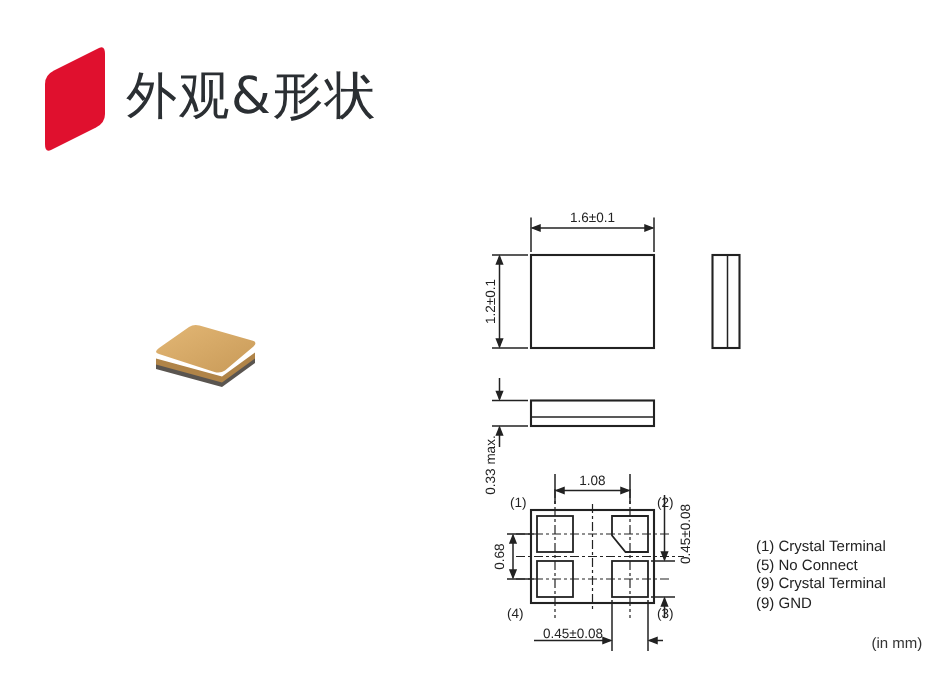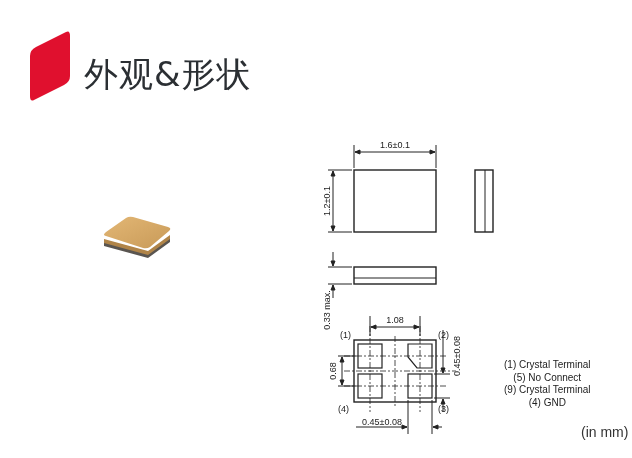--- a/index.html
+++ b/index.html
@@ -1,25 +1,25 @@
 <!DOCTYPE html>
 <html><head>
 <meta charset="utf-8">
 <style>
   html, body { margin:0; padding:0; background:#ffffff; }
   body { width:632px; height:458px; position:relative; overflow:hidden; font-family:"Liberation Sans", sans-serif; }
   .header { position:absolute; left:26px; top:30px; height:72px; display:flex; align-items:center; }
   .red-badge { position:absolute; left:0; top:0; width:46px; height:72px; }
-  .page-title { position:absolute; left:58px; top:22px; font-family:"DejaVu Sans", sans-serif; font-size:34px; color:#2b2f33; white-space:nowrap; letter-spacing:1px; }
+  .page-title { position:absolute; left:58px; top:11px; font-family:"DejaVu Sans", sans-serif; font-size:34px; color:#2b2f33; white-space:nowrap; letter-spacing:1px; }
   .chip-photo { position:absolute; left:98px; top:212px; width:78px; height:48px; }
   .drawing { position:absolute; left:300px; top:130px; width:332px; height:328px; }
   .drawing text { font-family:"Liberation Sans", sans-serif; fill:#222; }
   .legend { position:absolute; left:504px; top:359px; font-size:10px; color:#222; line-height:12.5px; }
-  .legend div { white-space:nowrap;text-align:center; }
-  .units { position:absolute; left:581px; top:424px; font-size:14px; color:#333; }
+  .legend div { white-space:nowrap; }
+  .units { position:absolute; left:581px; top:424px; font-size:10px; color:#333; }
 </style>
 </head>
 <body>
 
 <div class="header">
   <svg class="red-badge" viewBox="0 0 46 72">
     <path d="M4 26 Q4 20 10 17 L40 2 Q44 0 44 6 L44 46 Q44 52 38 55 L8 70 Q4 72 4 66 Z" fill="#e0102e"></path>
   </svg>
   <div class="page-title">外观&amp;形状</div>
 </div>
@@ -108,15 +108,15 @@
   <text x="40" y="208" font-size="9">(1)</text>
   <text x="138" y="208" font-size="9">(2)</text>
   <text x="138" y="282" font-size="9">(3)</text>
   <text x="38" y="282" font-size="9">(4)</text>
 </svg>
 
 <div class="legend">
   <div>(1) Crystal Terminal</div>
   <div>(5) No Connect</div>
   <div>(9) Crystal Terminal</div>
-  <div>(4) GND</div>
+  <div>(9) GND</div>
 </div>
 <div class="units">(in mm)</div>
 
 </body></html>

